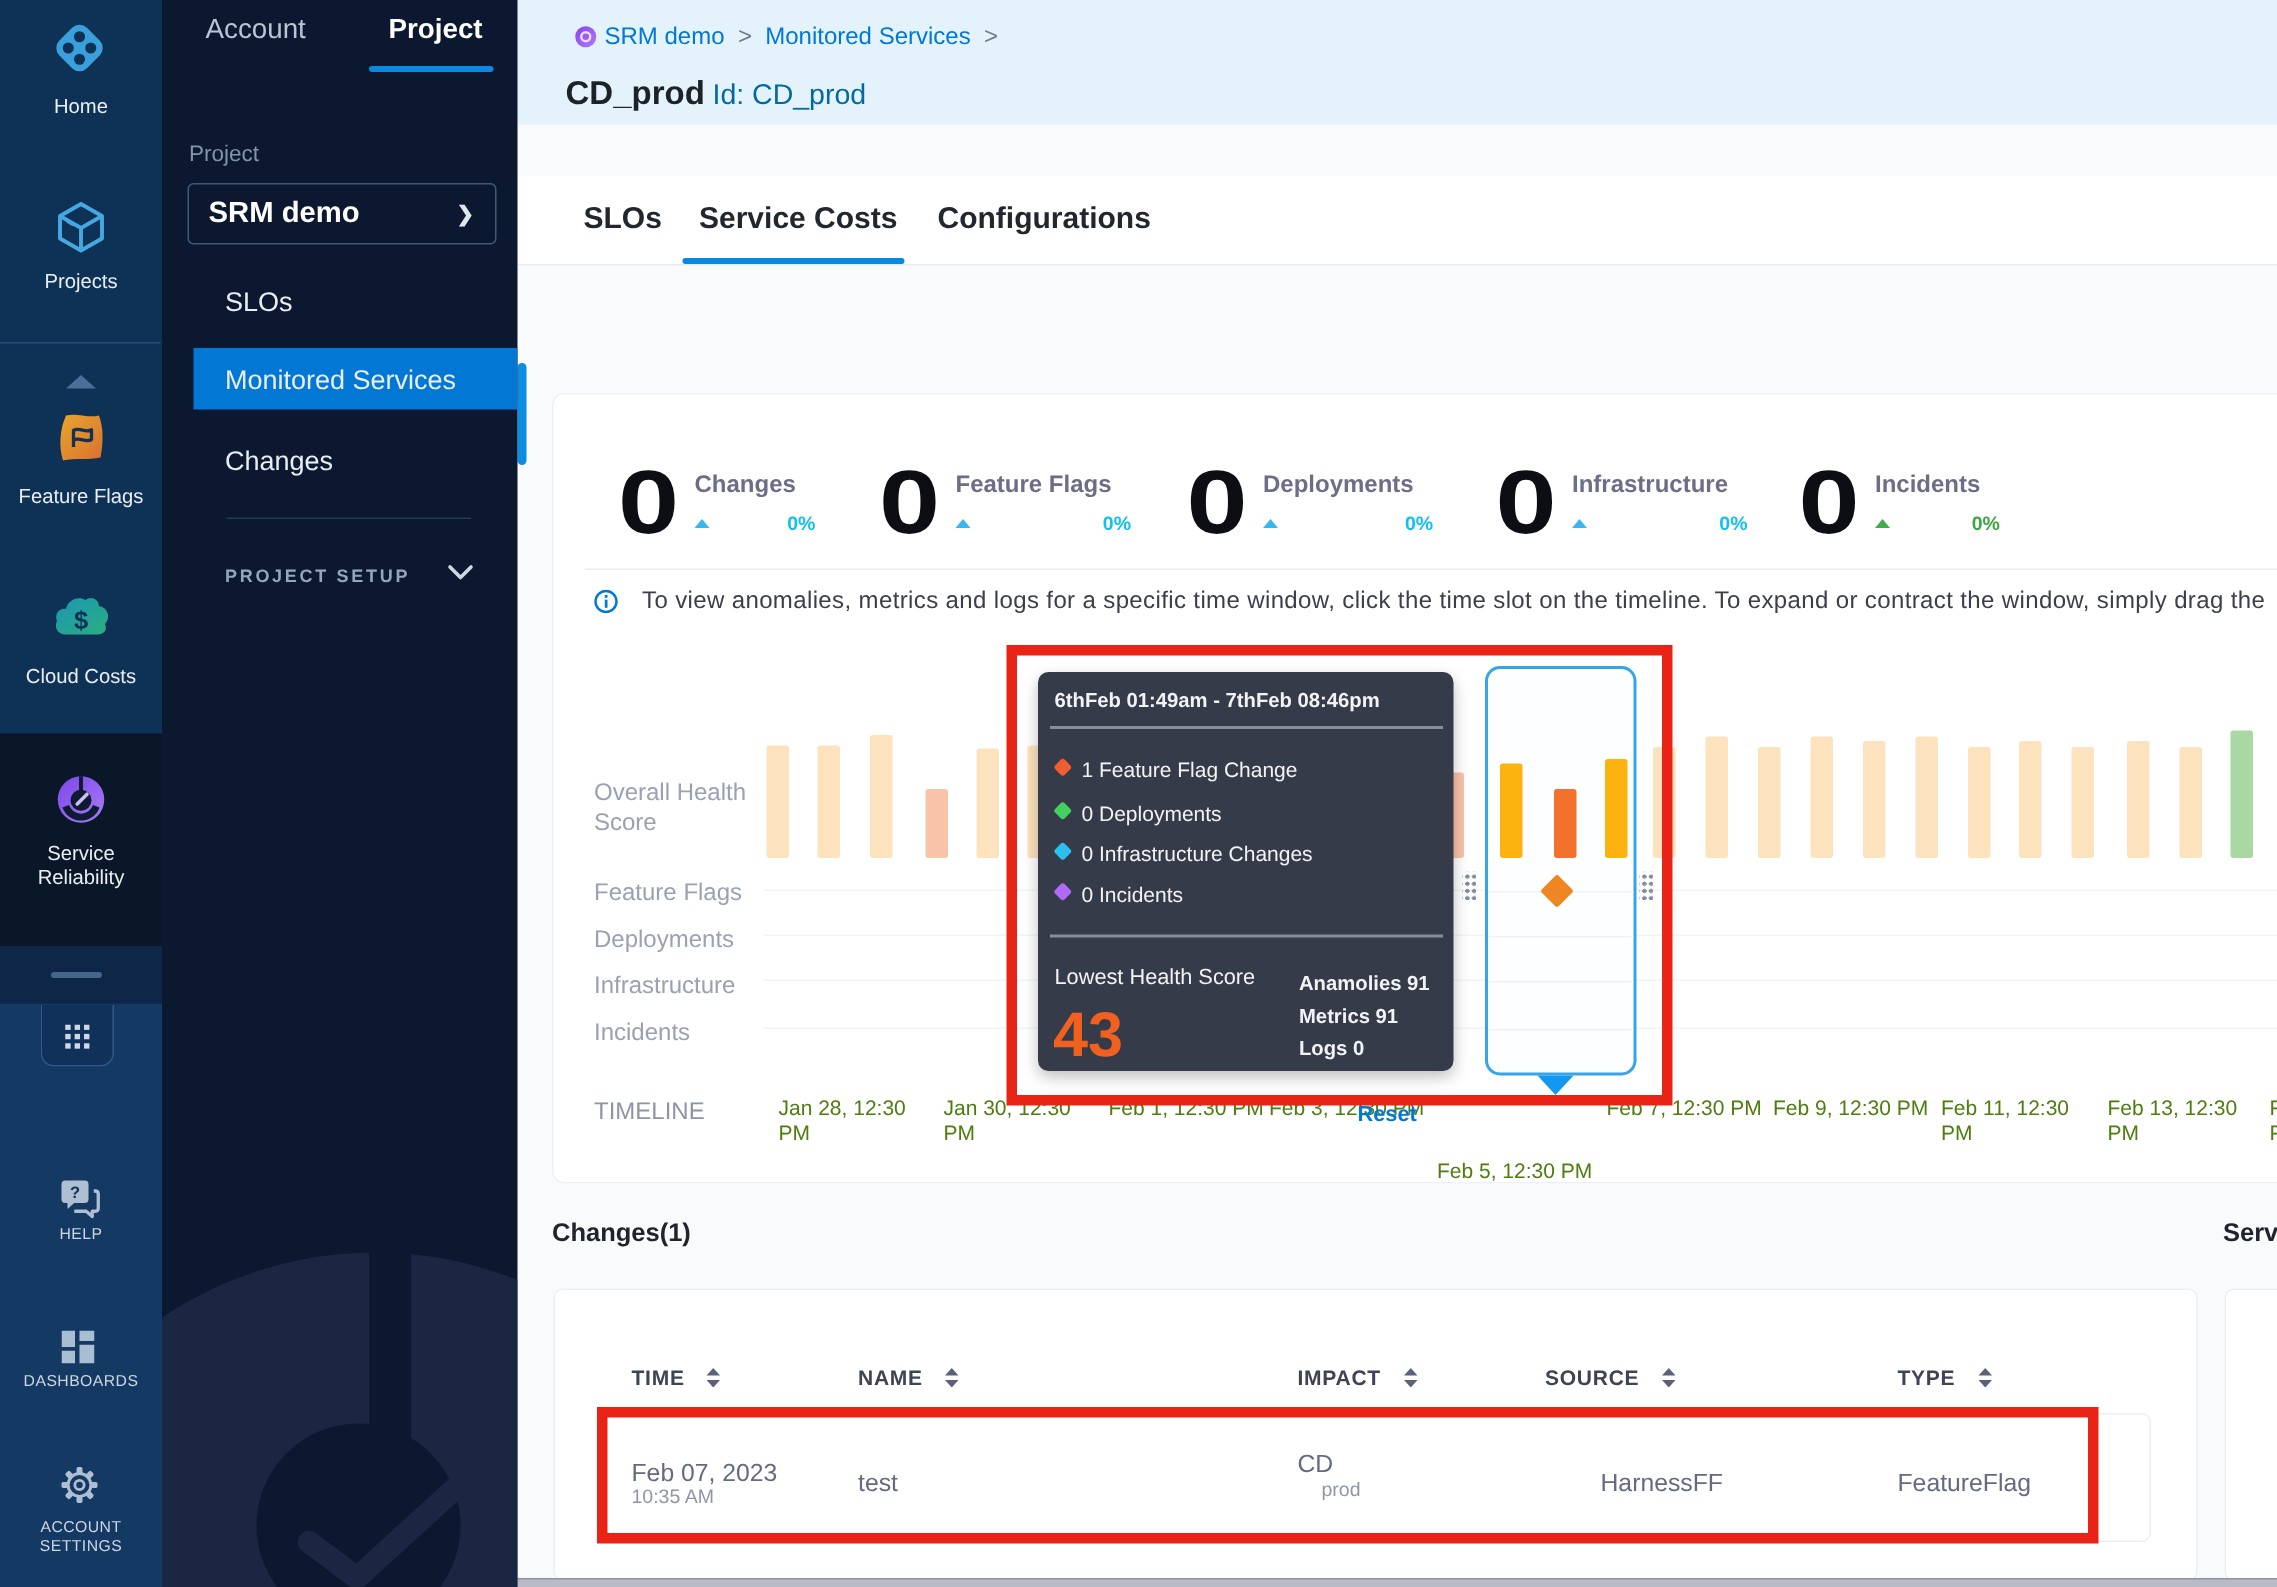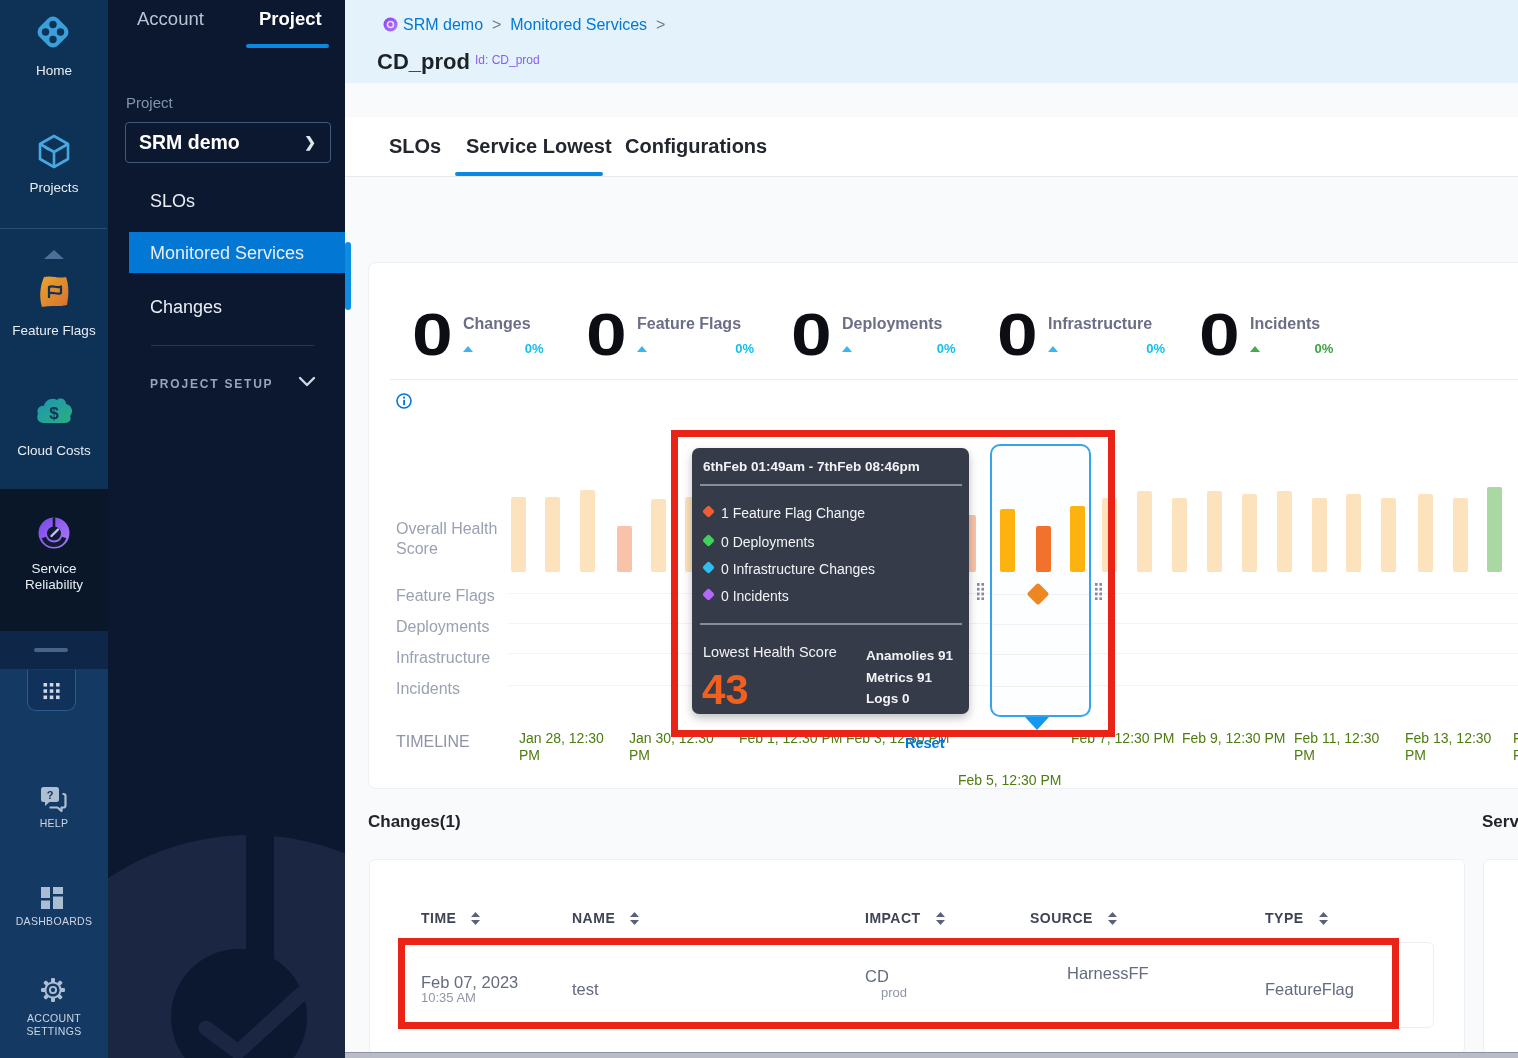--- a/index.html
+++ b/index.html
@@ -29,21 +29,21 @@
   #nav2 .hl { position:absolute; left:21px; top:232px; width:216px; height:41px; background:#0277d4; }
   #nav2 .div { position:absolute; left:43px; top:345px; width:163px; height:1px; background:#24394f; }
   #nav2 .ps { position:absolute; left:42px; top:377px; font-size:12px; font-weight:bold; letter-spacing:1.8px; color:#95a6bb; }
 
   
   #main { position:absolute; left:345px; top:0; width:1173px; height:1058px; background:#f8fafc; }
   #hdr { position:absolute; left:0; top:0; width:1173px; height:83px; background:#e3f2fb; }
   .bc { position:absolute; top:16px; left:58px; font-size:16px; color:#6b7a91; }
   .bc a { color:#0278d5; text-decoration:none; }
   #ttl { position:absolute; top:49px; left:32px; font-size:22px; font-weight:bold; color:#1d2228; }
-  #ttlid { position:absolute; top:53px; left:130px; font-size:12px; color:#8b5cf6; }
+  #ttlid { position:absolute; top:53px; left:130px; font-size:19px; color:#0369a1; }
 
   #tabs { position:absolute; left:0; top:117px; width:1173px; height:60px; background:#ffffff; border-bottom:1px solid #e8eaf1; }
   .tab { position:absolute; top:18px; font-size:20px; color:#22272e; font-weight:bold; }
   #tund { position:absolute; left:110px; top:55px; width:148px; height:4px; border-radius:2px; background:#0a89e0; }
 
   #lastm { position:absolute; left:24px; top:202px; width:279px; height:35px; background:#fff; border:1px solid #d8dce6; border-radius:4px; }
   #lastm .t { position:absolute; left:15px; top:7px; font-size:17px; color:#22252d; }
 
   #sbar { position:absolute; left:0px; top:242px; width:6px; height:68px; background:#0d8de2; border-radius:3px; z-index:5; }
 
@@ -260,21 +260,21 @@
           </defs>
         <circle cx="7.5" cy="7.5" r="7" fill="url(#bcg)"></circle>
         <circle cx="7.5" cy="7.5" r="3" fill="none" stroke="#e8defc" stroke-width="1.6"></circle>
       </svg>
       <div class="bc"><a>SRM demo</a> &nbsp;&gt;&nbsp; <a>Monitored Services</a> &nbsp;&gt;</div>
       <div id="ttl">CD_prod</div>
       <div id="ttlid">Id: CD_prod</div>
     </div>
     <div id="tabs">
       <div class="tab" style="left:44px;">SLOs</div>
-      <div class="tab" style="left:121px; font-weight:bold;">Service Lowest</div>
+      <div class="tab" style="left:121px; font-weight:bold;">Service Costs</div>
       <div class="tab" style="left:280px; font-weight:bold;">Configurations</div>
       <div id="tund"></div>
     </div>
     <div id="sbar"></div>
 
     <div id="card">
 
       <div class="metric" style="left:43px;">
           <div class="mzero">0</div>
         <div class="mcol">
@@ -325,20 +325,21 @@
             </div>
           </div>
         </div>
       <div id="mdiv"></div>
 
       <svg class="abs" style="left:27px; top:130px;" width="16" height="16" viewBox="0 0 16 16">
         <circle cx="8" cy="8" r="7" fill="none" stroke="#0278d5" stroke-width="1.6"></circle>
         <rect x="7.2" y="6.8" width="1.8" height="5.4" fill="#0278d5"></rect>
         <rect x="7.2" y="3.6" width="1.8" height="1.9" fill="#0278d5"></rect>
       </svg>
+      <div class="info">To view anomalies, metrics and logs for a specific time window, click the time slot on the timeline. To expand or contract the window, simply drag the</div>
 
       <div class="clab" style="top:256px;">Overall Health<br>Score</div>
       <div class="clab" style="top:323px;">Feature Flags</div>
       <div class="clab" style="top:354px;">Deployments</div>
       <div class="clab" style="top:385px;">Infrastructure</div>
       <div class="clab" style="top:416px;">Incidents</div>
       <div class="clab" style="top:469px; color:#8d94a6;">TIMELINE</div>
 
       <div class="abs" style="left:140px; top:330px; width:1020px; height:1px; background:#f1f3f8;"></div>
       <div class="abs" style="left:140px; top:360px; width:1020px; height:1px; background:#f1f3f8;"></div>
@@ -433,21 +434,21 @@
       <div class="th" style="left:895px;">TYPE<svg width="9" height="13" viewBox="0 0 9 13" style="margin-left:15px; vertical-align:-2px;">
             <path d="M4.5 0 L9 5 L0 5 Z" fill="#5a627a"></path>
             <path d="M4.5 13 L0 8 L9 8 Z" fill="#5a627a"></path>
           </svg></div>
       <div class="rowline"></div>
       <div class="td" style="left:51px; top:113px;">Feb 07, 2023</div>
       <div class="tds" style="left:51px; top:130px;">10:35 AM</div>
       <div class="td" style="left:202px; top:120px;">test</div>
       <div class="td" style="left:495px; top:107px;">CD</div>
       <div class="tds" style="left:495px; top:125px;margin-left:16px;">prod</div>
-      <div class="td" style="left:697px; top:104px;">HarnessFF</div>
+      <div class="td" style="left:697px; top:120px;">HarnessFF</div>
       <div class="td" style="left:895px; top:120px;">FeatureFlag</div>
       <div class="redrect" style="left:28px; top:78px; width:1001px; height:91px; border-width:7px;"></div>
     </div>
     <div id="tcard2"></div>
     <div class="abs" style="left:0; top:1052px; width:1173px; height:6px; background:#b9bcc6; border-top:1px solid #8f93a0;"></div>
   </div>
 
 </div>
 
 </body></html>

